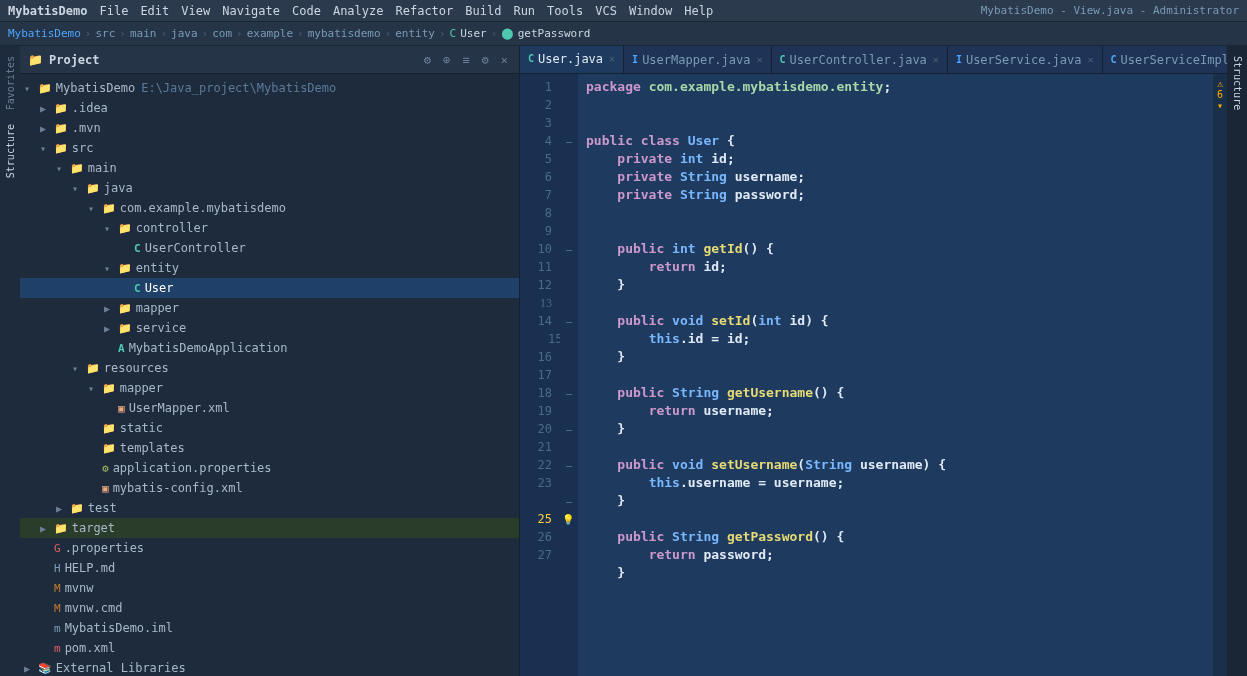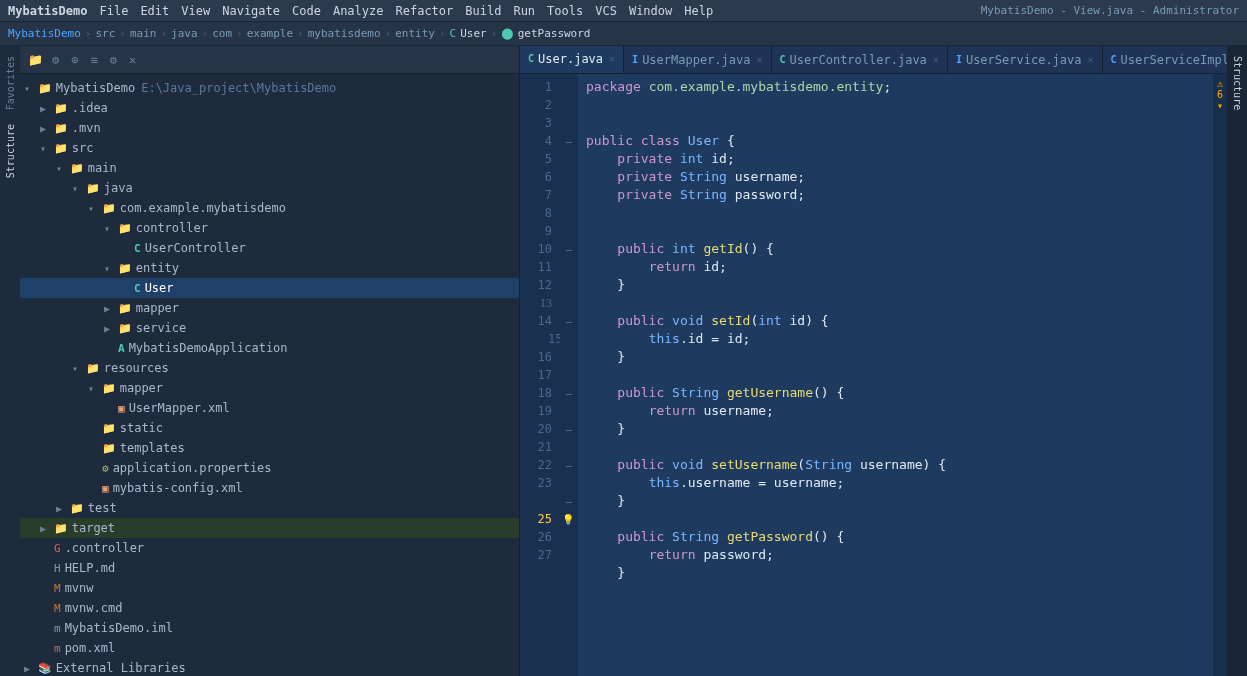--- a/index.html
+++ b/index.html
@@ -191,20 +191,21 @@
       background: #1e3a5f;
     }
     #code-content::-webkit-scrollbar { width: 8px; height: 8px; }
     #code-content::-webkit-scrollbar-track { background: #1a2f4a; }
     #code-content::-webkit-scrollbar-thumb { background: #2e4a65; }
 
     .code-line {
       height: 18px;
       white-space: pre;
       display: block;
+      font-weight: bold;
     }
     .kw { color: #cc99cd; }
     .kw2 { color: #79b8ff; }
     .type { color: #79b8ff; }
     .fn { color: #e6db74; }
     .plain { color: #e0eaf5; }
     .pkg { color: #a8d8a8; }
 
     
     #right-gutter {
@@ -290,20 +291,21 @@
 
   <div id="left-icons">
     <div style="writing-mode:vertical-rl;transform:rotate(180deg);font-size:10px;color:#6a8099;padding:6px 2px;cursor:pointer;">Favorites</div>
     <div style="writing-mode:vertical-rl;transform:rotate(180deg);font-size:10px;color:#cdd6e0;padding:6px 2px;cursor:pointer;">Structure</div>
   </div>
 
   <div id="project-panel">
 
     <div id="panel-header">
       <span style="color:#b8860b;">📁</span>
+      <span class="panel-title">Project</span>
       <span class="panel-icon-btn">⚙</span>
       <span class="panel-icon-btn">⊕</span>
       <span class="panel-icon-btn">≡</span>
       <span class="panel-icon-btn">⚙</span>
       <span class="panel-icon-btn">✕</span>
     </div>
 
     <div id="file-tree">
 
       <div class="tree-item">
@@ -465,21 +467,21 @@
         <span class="indent" style="width:16px;"></span>
         <span class="arrow">▶</span>
         <span class="icon icon-folder" style="color:#b8860b;">📁</span>
         <span>target</span>
       </div>
 
       <div class="tree-item">
         <span class="indent" style="width:16px;"></span>
         <span class="arrow" style="width:12px;"></span>
         <span class="icon" style="color:#e06060;margin-right:4px;font-size:11px;">G</span>
-        <span>.controller</span>
+        <span>.properties</span>
       </div>
 
       <div class="tree-item">
         <span class="indent" style="width:16px;"></span>
         <span class="arrow" style="width:12px;"></span>
         <span class="icon" style="color:#7a9bb5;margin-right:4px;font-size:11px;">H</span>
         <span>HELP.md</span>
       </div>
 
       <div class="tree-item">

